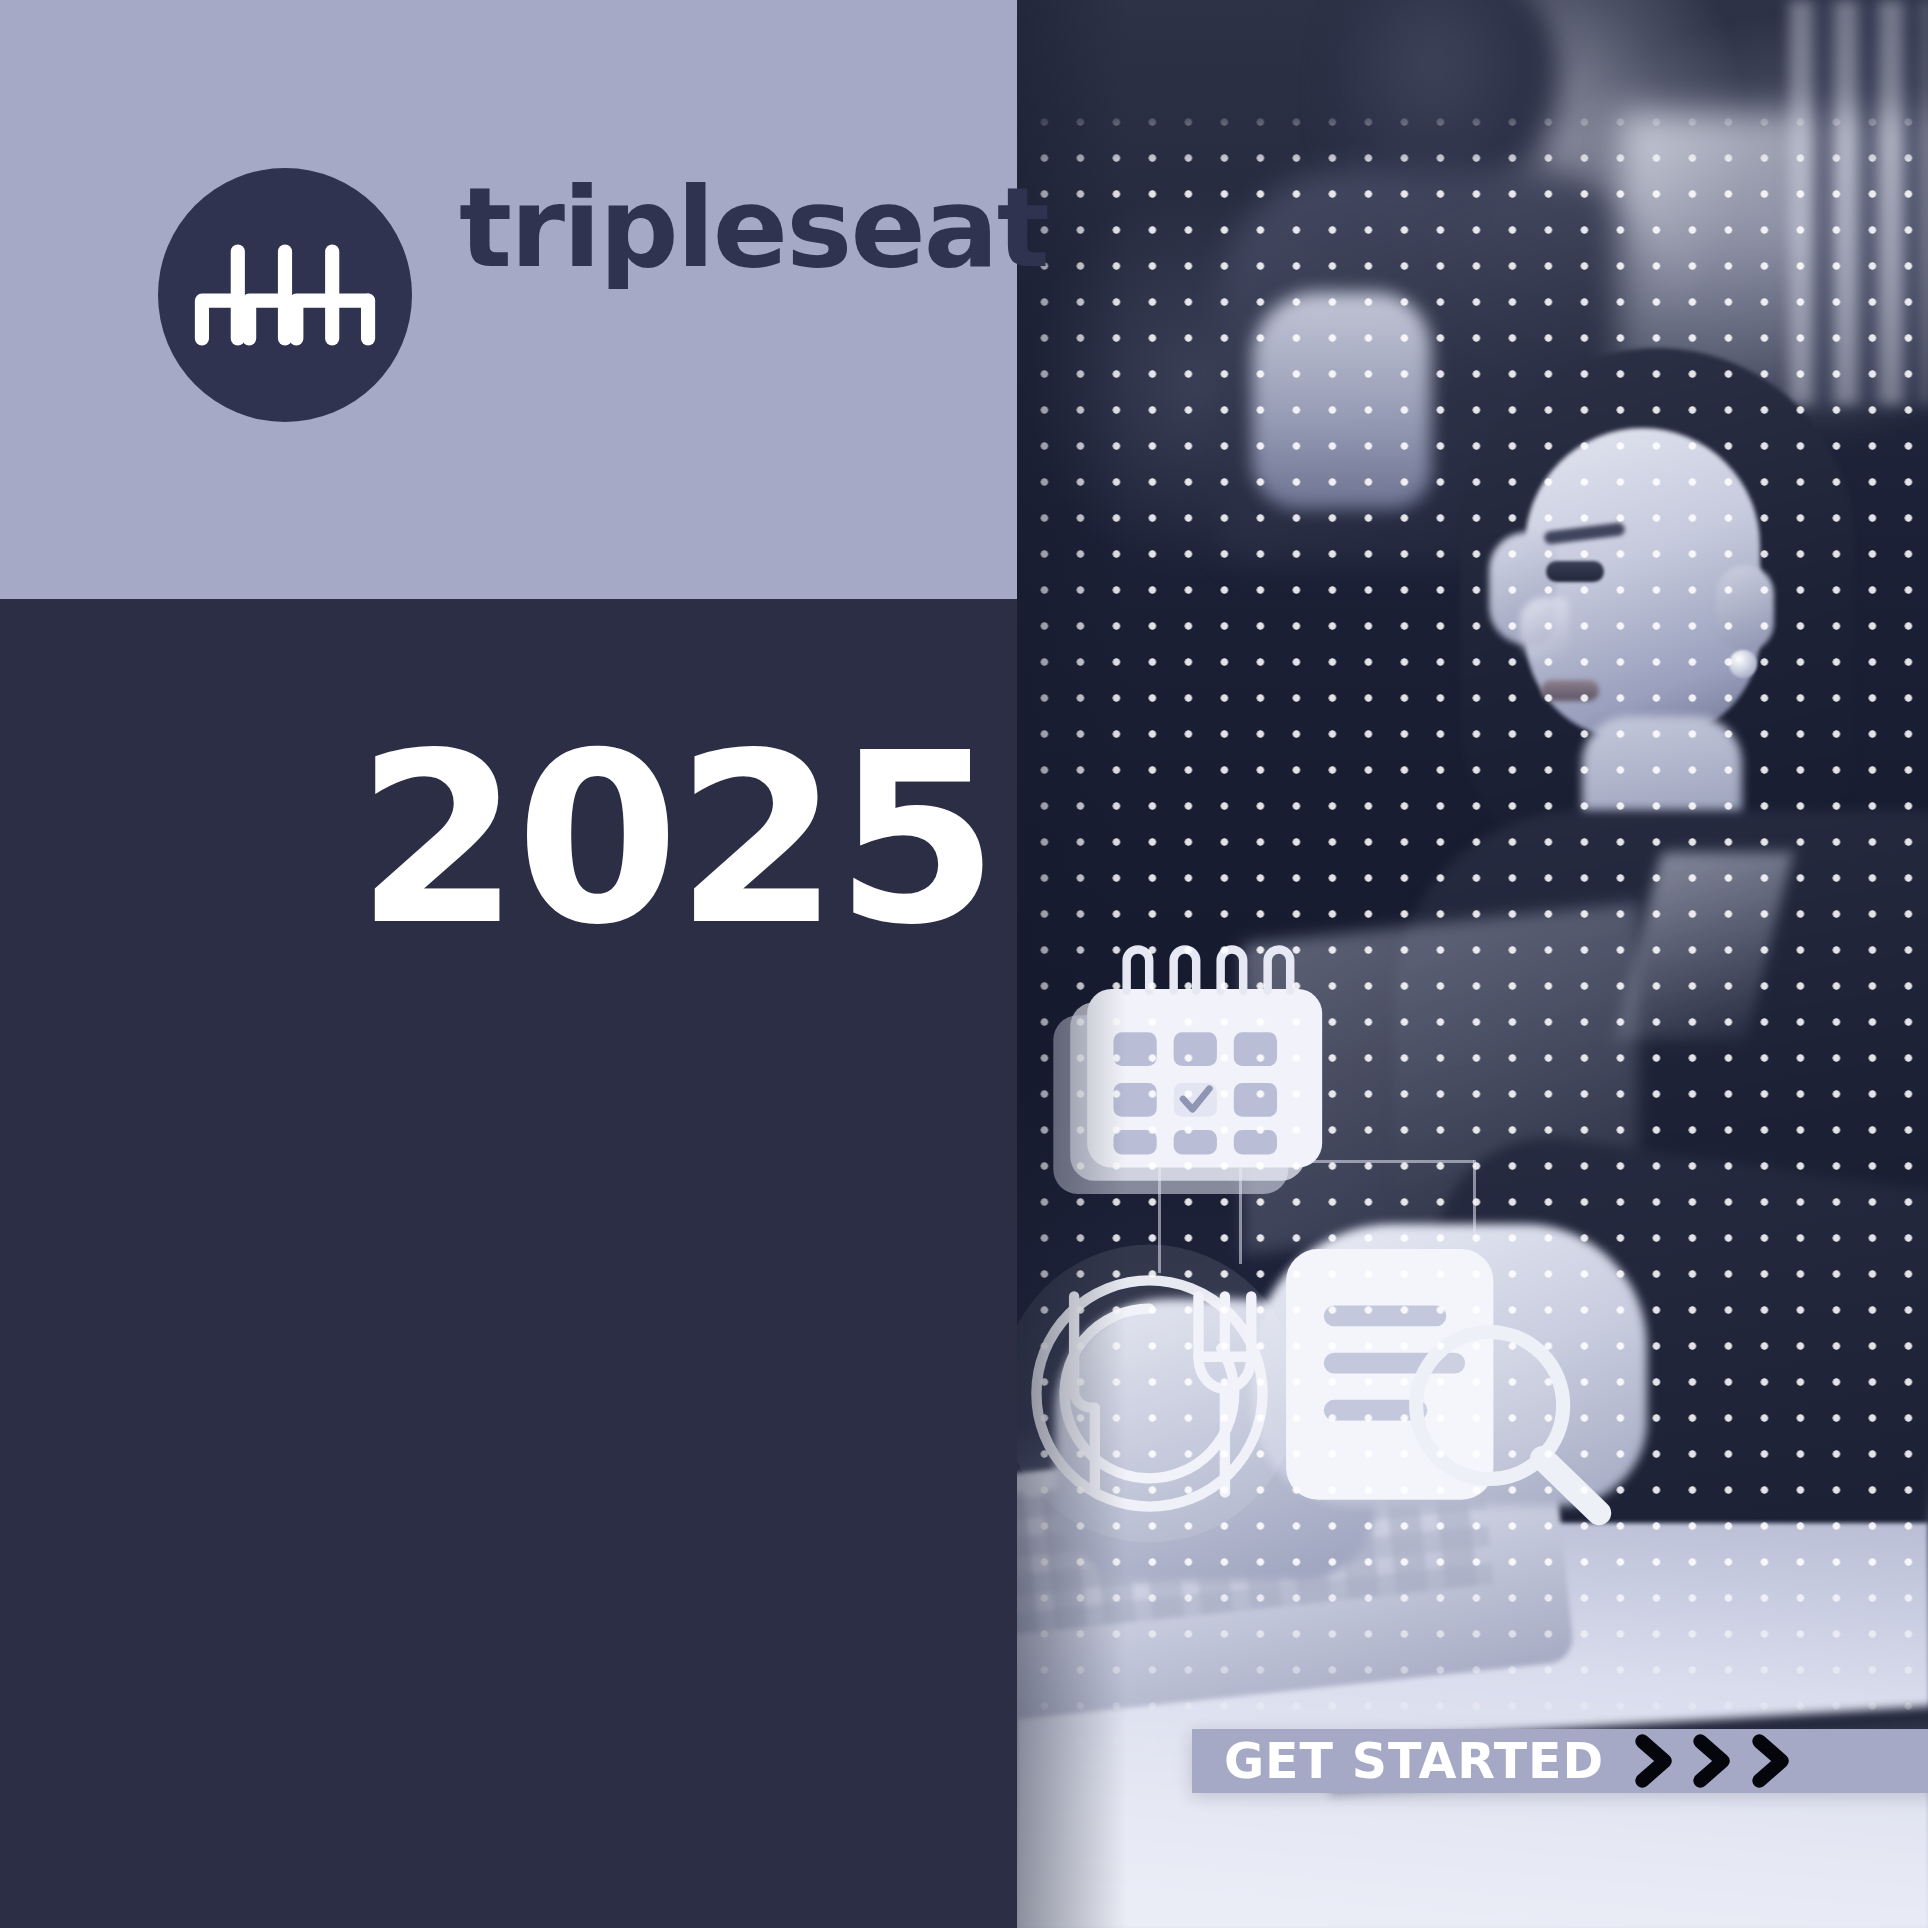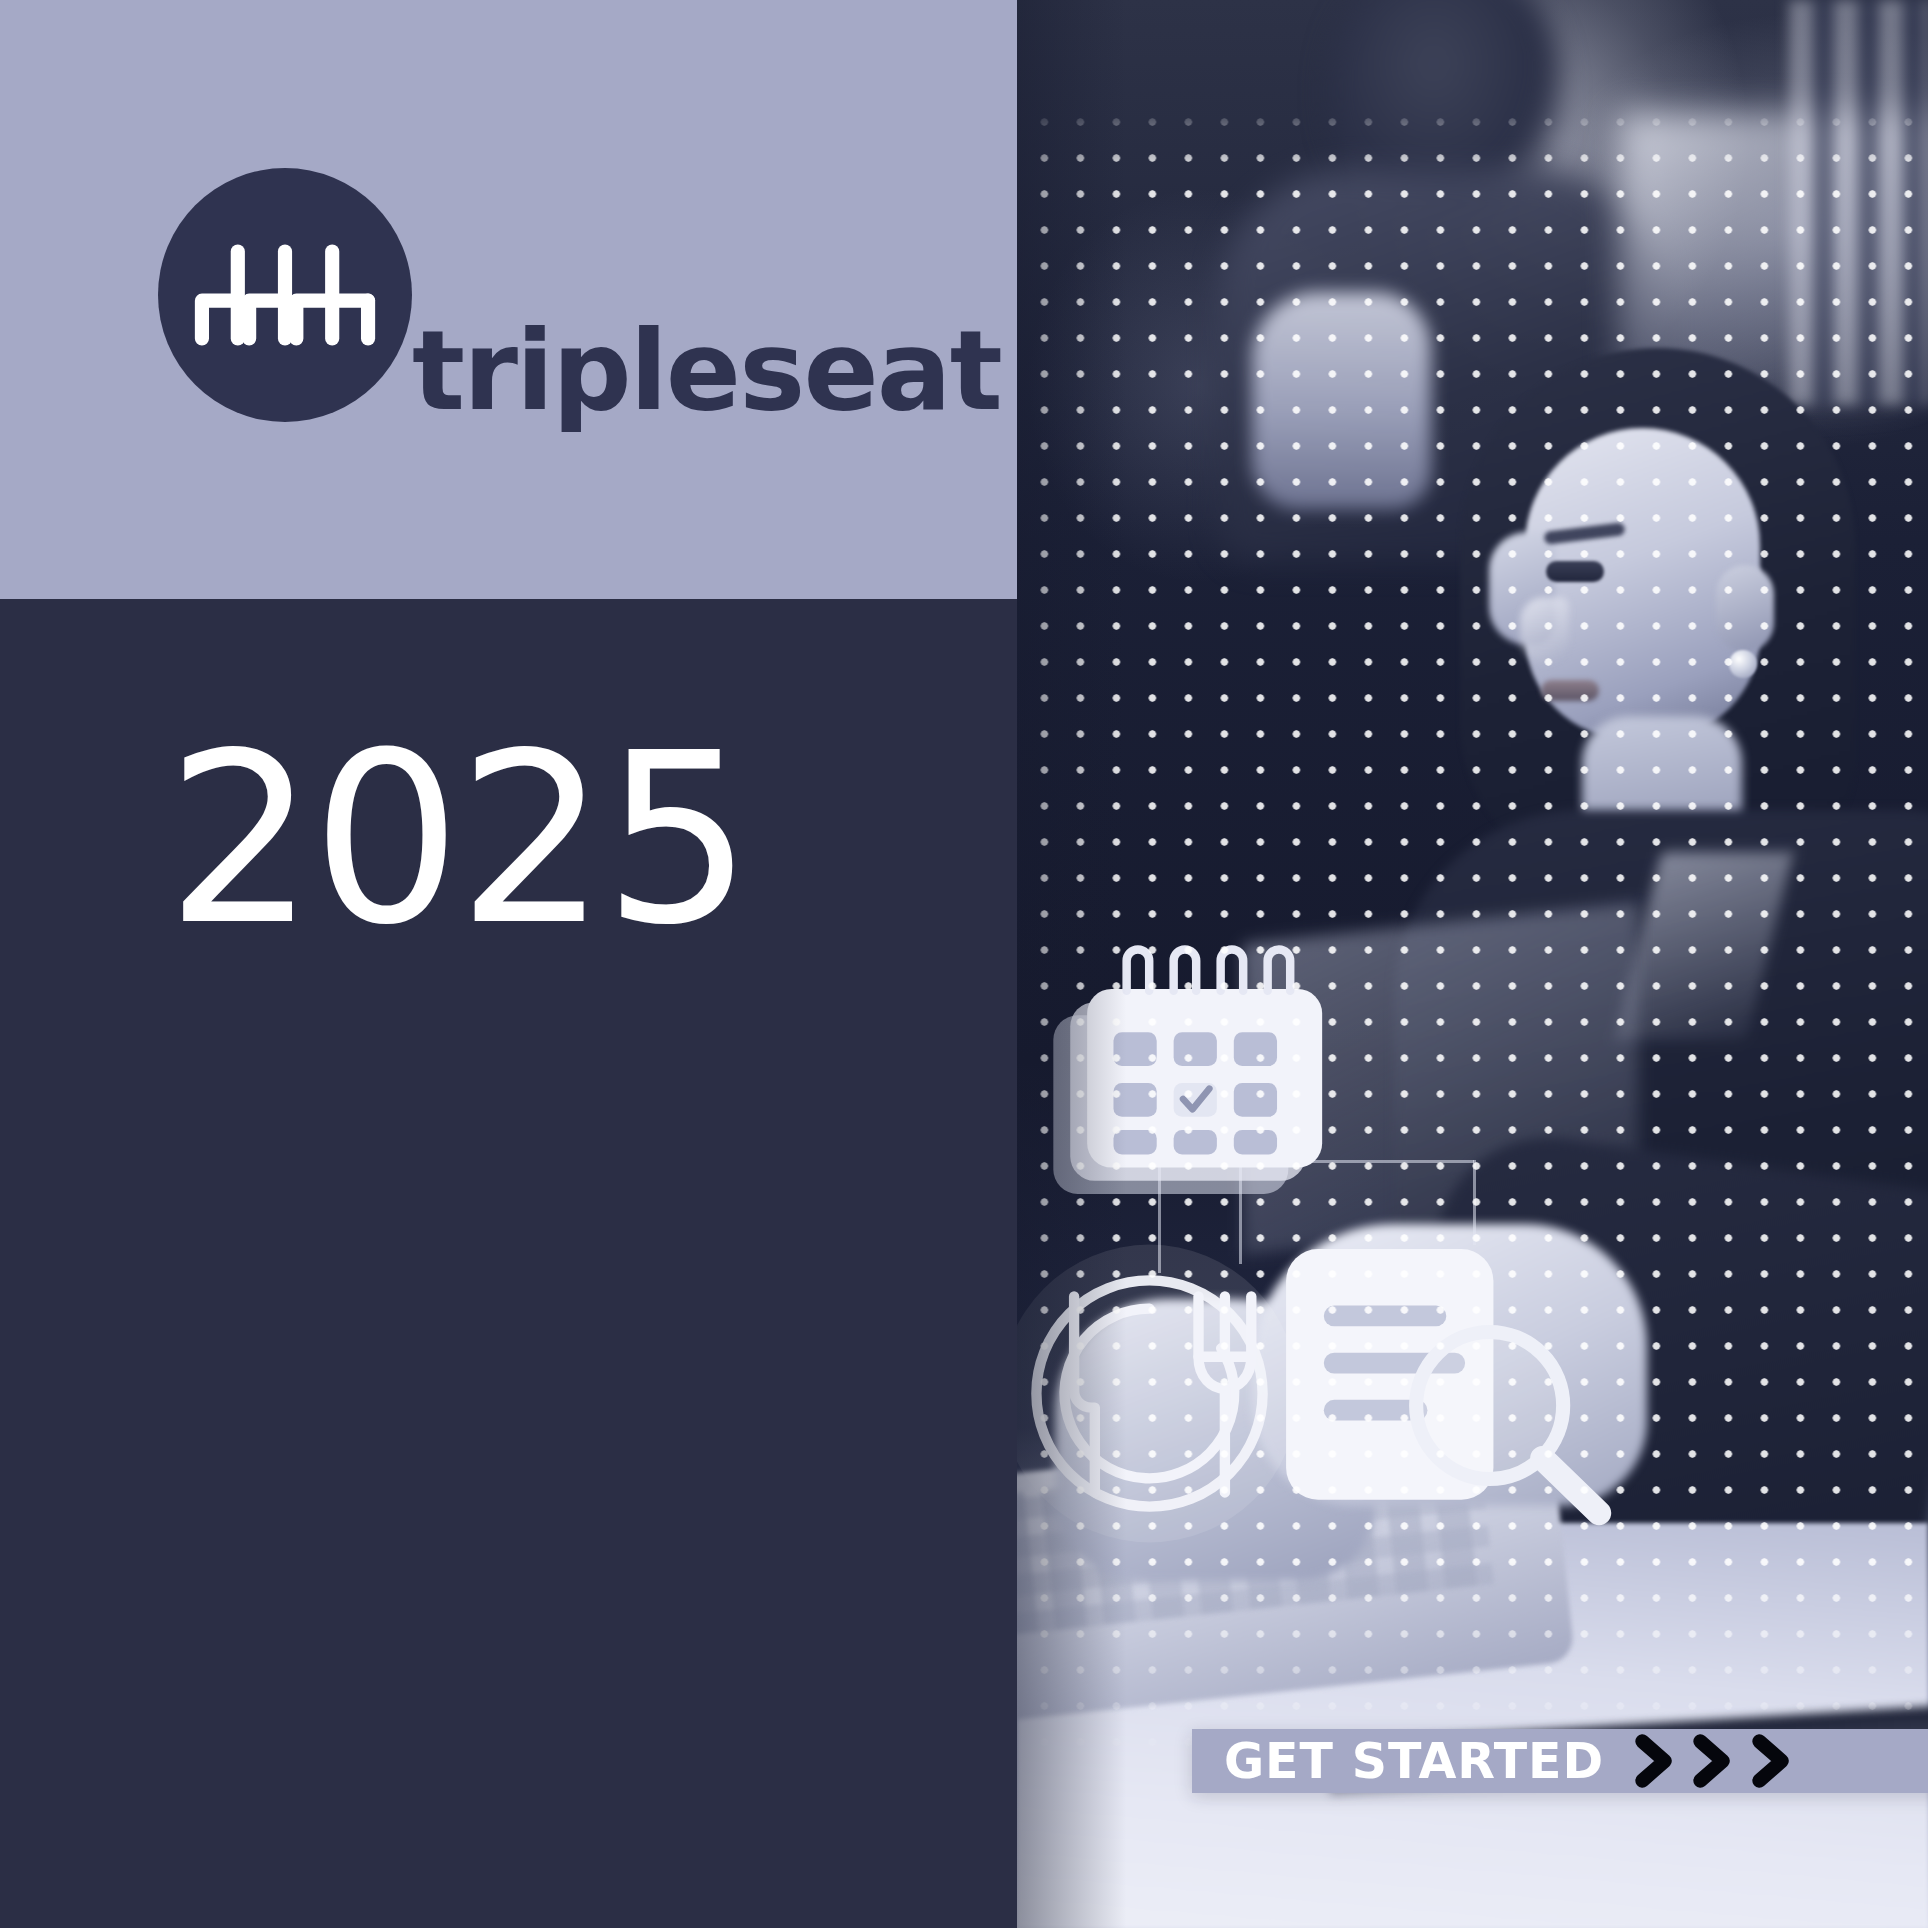--- a/index.html
+++ b/index.html
@@ -37,21 +37,22 @@
     width: 1017px;
     height: 599px;
     background: #a5a9c6;
   }
 
   .logo-row {
     position: absolute;
     left: 158px;
     top: 168px;
     display: flex;
-    align-items: flex-end;
+    align-items: flex-start;
+    gap: 47px;
   }
 
   .logo-badge {
     position: relative;
     width: 254px;
     height: 254px;
     border-radius: 50%;
     background: #2f3350;
     flex: 0 0 auto;
   }
@@ -80,25 +81,26 @@
   .headline-wrap {
     position: absolute;
     left: 166px;
     top: 725px;
     width: 829px;
   }
 
   .headline-year {
     font-family: "DejaVu Sans", sans-serif;
     font-size: 235px;
-    font-weight: 400;
+    font-weight: 700;
     letter-spacing: -3.8px;
     color: #ffffff;
     line-height: 0.98;
     margin: 0 0 24.5px 0;
+    text-align: right;
   }
 
   .headline-sub {
     font-family: "DejaVu Sans", sans-serif;
     font-size: 137px;
     font-weight: 300;
     color: #ffffff;
     line-height: 1.12;
     letter-spacing: -1.4px;
     margin: 0;

